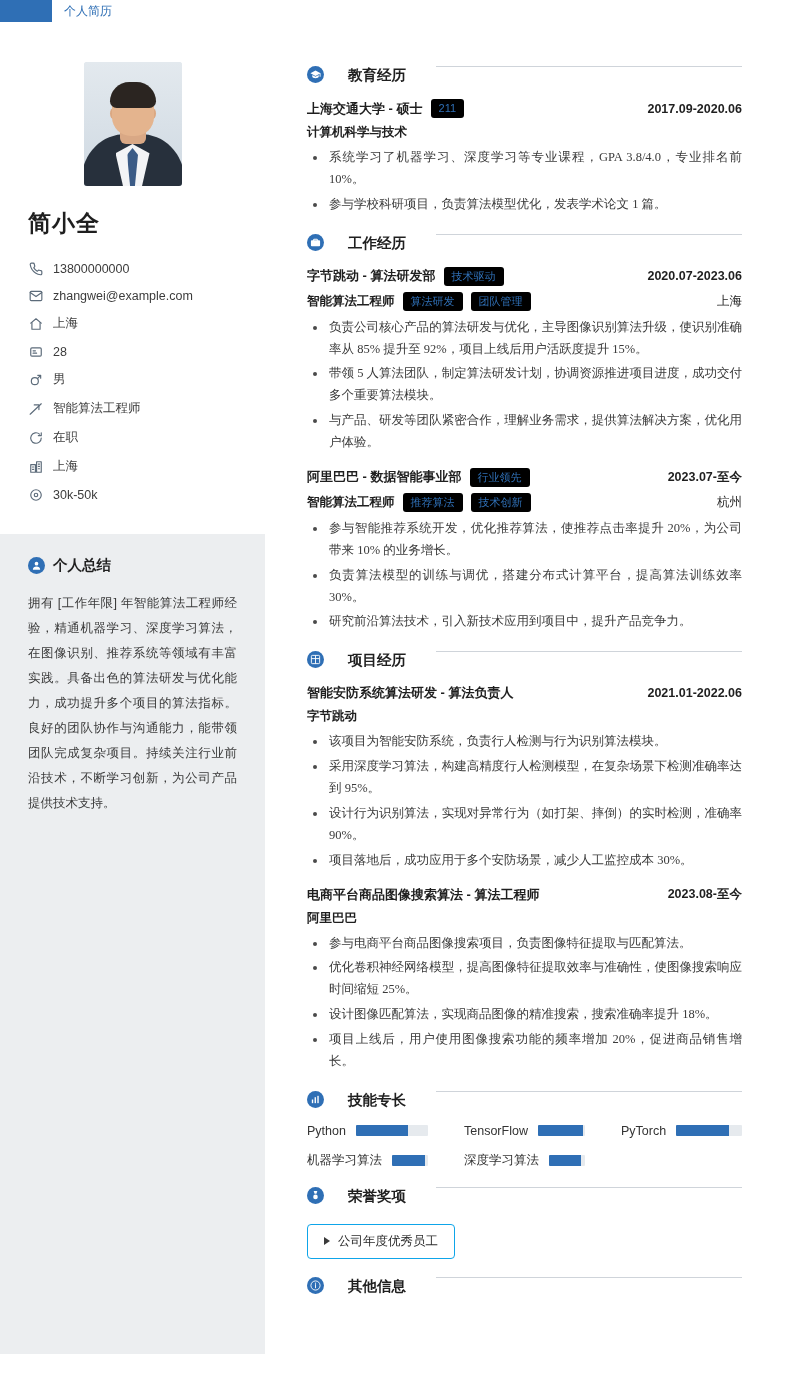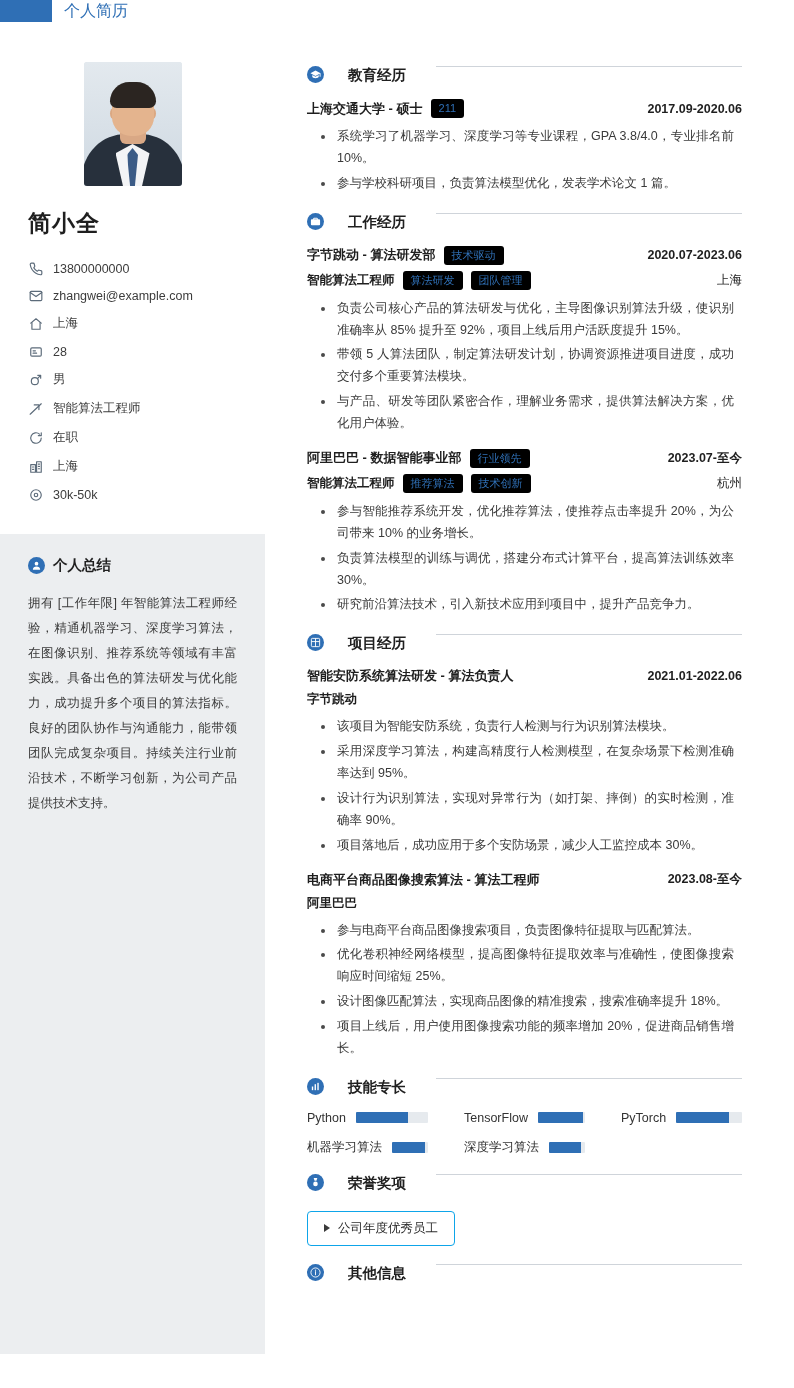--- a/index.html
+++ b/index.html
@@ -28,21 +28,21 @@
     flex: 0 0 auto;
   }
   .topbar .tab-accent {
     width: 52px;
     background: #2f6fb5;
   }
   .topbar .tab-label {
     display: flex;
     align-items: center;
     padding: 0 12px;
-    font-size: 16px;
+    font-size: 12px;
     color: #2f6fb5;
     background: #ffffff;
   }
   .topbar .tab-fill {
     flex: 1;
     background: #ffffff;
   }
 
   
   .columns {
@@ -264,22 +264,23 @@
     white-space: nowrap;
   }
   .plain-sub {
     font-size: 12.5px;
     font-weight: 700;
     color: #1f1f1f;
     margin-bottom: 6px;
   }
   ul.bullets {
     list-style: none;
-    margin: 8px;
+    margin: 0;
     padding: 0;
+    font-family: Liberation Serif, serif;
   }
   ul.bullets li {
     position: relative;
     padding-left: 22px;
     font-size: 12.5px;
     line-height: 1.75;
     color: #3a3a3a;
     margin-bottom: 3px;
     text-align: justify;
   }
@@ -514,20 +515,21 @@
           <span class="ttl">教育经历</span>
           <span class="rule"></span>
         </div>
 
         <div class="entry">
           <div class="entry-line">
             <span class="entry-title">上海交通大学 - 硕士</span>
             <span class="tag">211</span>
             <span class="entry-right">2017.09-2020.06</span>
           </div>
+          <div class="plain-sub">计算机科学与技术</div>
           <ul class="bullets">
             <li>系统学习了机器学习、深度学习等专业课程，GPA 3.8/4.0，专业排名前 10%。</li>
             <li>参与学校科研项目，负责算法模型优化，发表学术论文 1 篇。</li>
           </ul>
         </div>
       </div>
 
       <div class="section">
         <div class="sec-head">
           <span class="badge">

